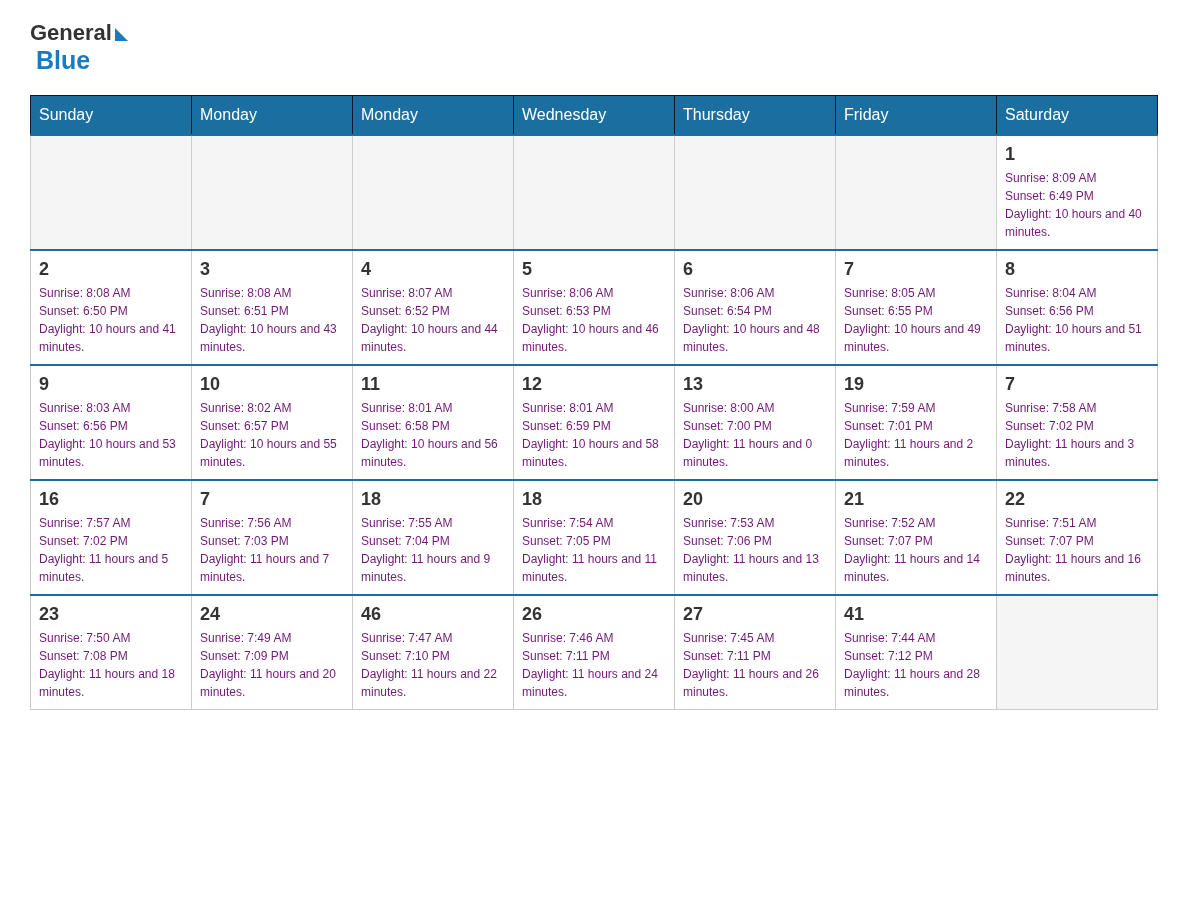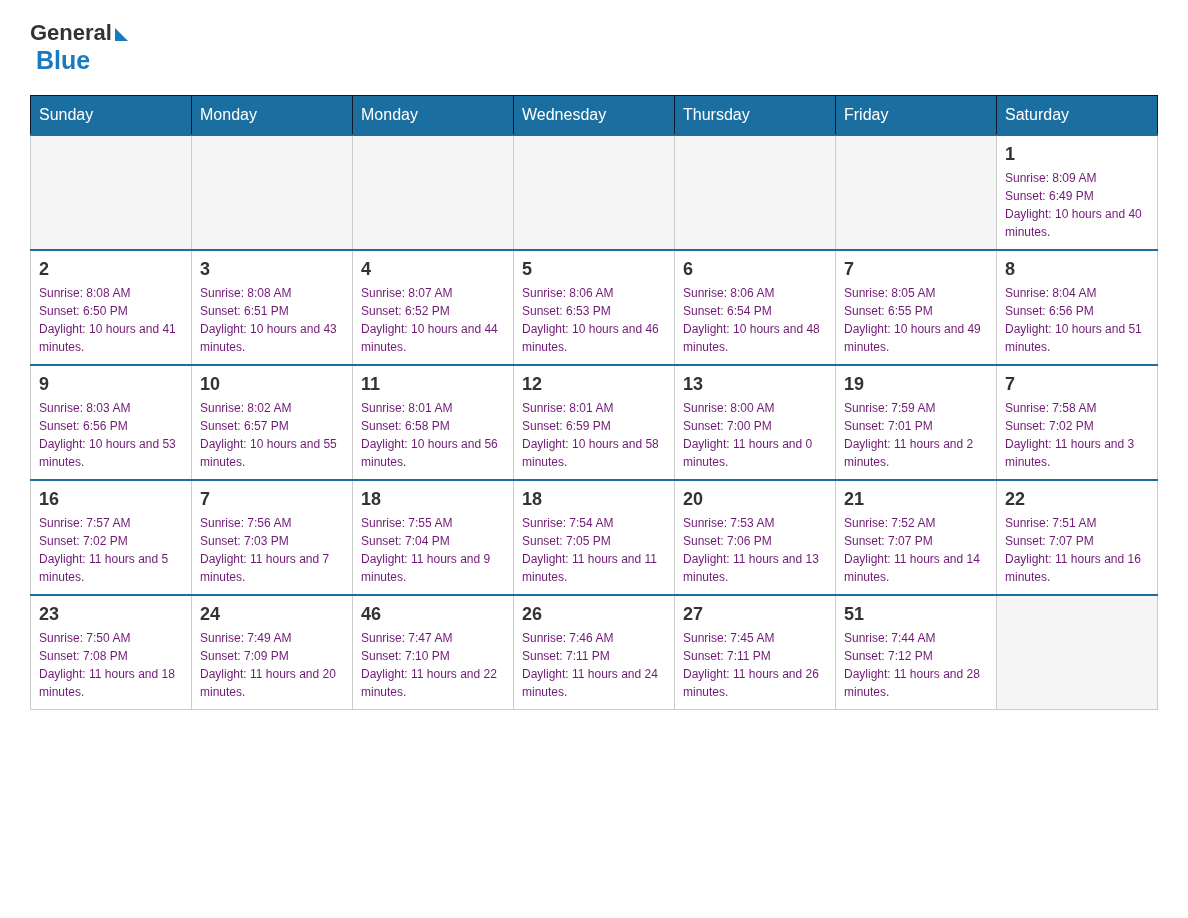--- a/index.html
+++ b/index.html
@@ -227,19 +227,19 @@
         </td>
         <td>
           <div class="day-number">26</div>
           <div class="day-info">Sunrise: 7:46 AM<br>Sunset: 7:11 PM<br>Daylight: 11 hours and 24 minutes.</div>
         </td>
         <td>
           <div class="day-number">27</div>
           <div class="day-info">Sunrise: 7:45 AM<br>Sunset: 7:11 PM<br>Daylight: 11 hours and 26 minutes.</div>
         </td>
         <td>
-          <div class="day-number">51</div>
+          <div class="day-number">41</div>
           <div class="day-info">Sunrise: 7:44 AM<br>Sunset: 7:12 PM<br>Daylight: 11 hours and 28 minutes.</div>
         </td>
         <td class="empty-cell"></td>
       </tr>
     </tbody>
 </table>
 
 </body></html>

